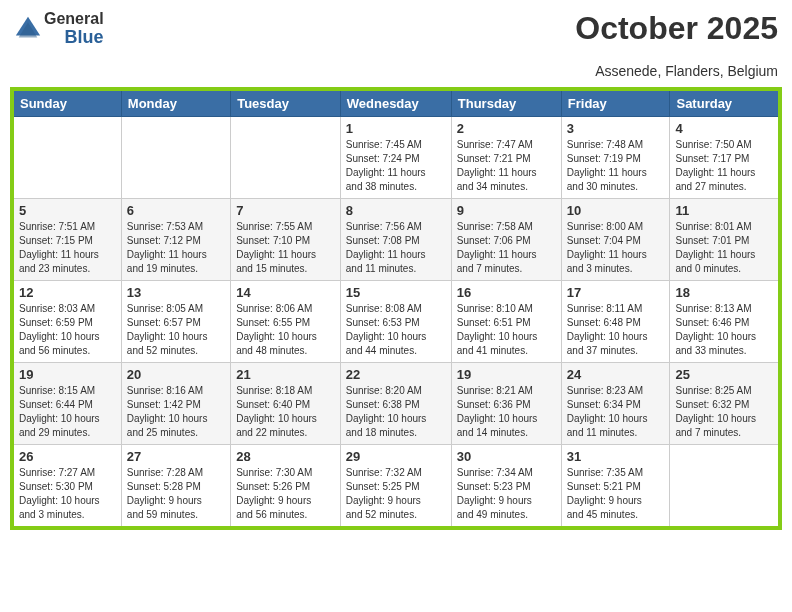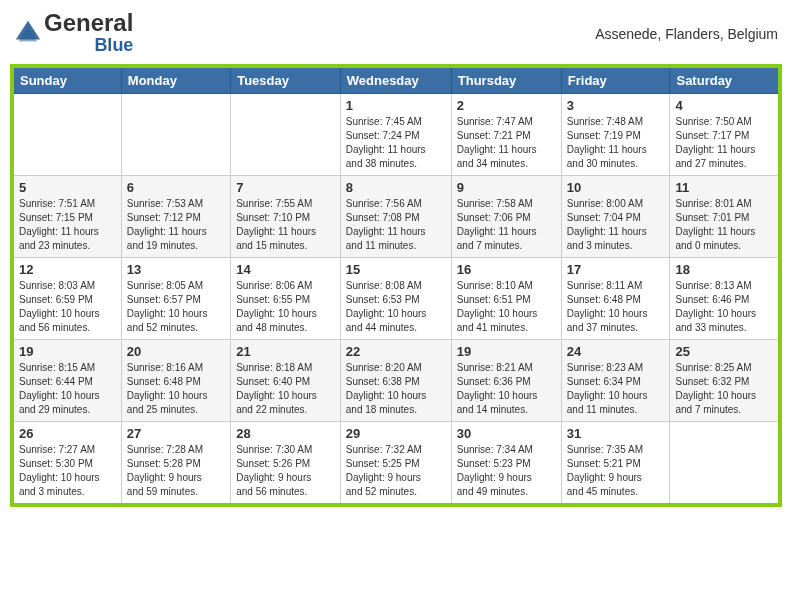--- a/index.html
+++ b/index.html
@@ -21,21 +21,21 @@
       display: flex;
       align-items: center;
       gap: 0px;
     }
     .logo-text {
       display: flex;
       flex-direction: column;
       line-height: 1.1;
     }
     .logo-general {
-      font-size: 24px;
+      font-size: 16px;
       font-weight: bold;
       color: #333;
     }
     .logo-blue {
       font-size: 18px;
       font-weight: bold;
       color: #2a6098;
       text-align: right;
     }
     .logo-icon {
@@ -105,20 +105,21 @@
     <svg class="logo-icon" viewBox="0 0 30 30" xmlns="http://www.w3.org/2000/svg">
       <polygon points="15,2 28,22 2,22" fill="#3a6ea5"></polygon>
       <polygon points="15,8 25,24 5,24" fill="#2a5a8a" opacity="0.5"></polygon>
     </svg>
     <div class="logo-text">
       <span class="logo-general">General</span>
       <span class="logo-blue">Blue</span>
     </div>
   </div>
   <div class="title-section">
+    <div class="month-title">October 2025</div>
     <div class="location">Assenede, Flanders, Belgium</div>
   </div>
 </div>
 
 <table class="calendar">
   <thead>
     <tr>
 
     <th>Sunday</th>
         <th>Monday</th>
@@ -269,21 +270,21 @@
         <td>
           <span class="day-number">19</span>
           <div class="day-info" style="white-space: pre-line;">Sunrise: 8:15 AM
 Sunset: 6:44 PM
 Daylight: 10 hours
 and 29 minutes.</div>
         </td>
         <td>
           <span class="day-number">20</span>
           <div class="day-info" style="white-space: pre-line;">Sunrise: 8:16 AM
-Sunset: 6:48 PM
+Sunset: 1:42 PM
 Daylight: 10 hours
 and 25 minutes.</div>
         </td>
         <td>
           <span class="day-number">21</span>
           <div class="day-info" style="white-space: pre-line;">Sunrise: 8:18 AM
 Sunset: 6:40 PM
 Daylight: 10 hours
 and 22 minutes.</div>
         </td>

